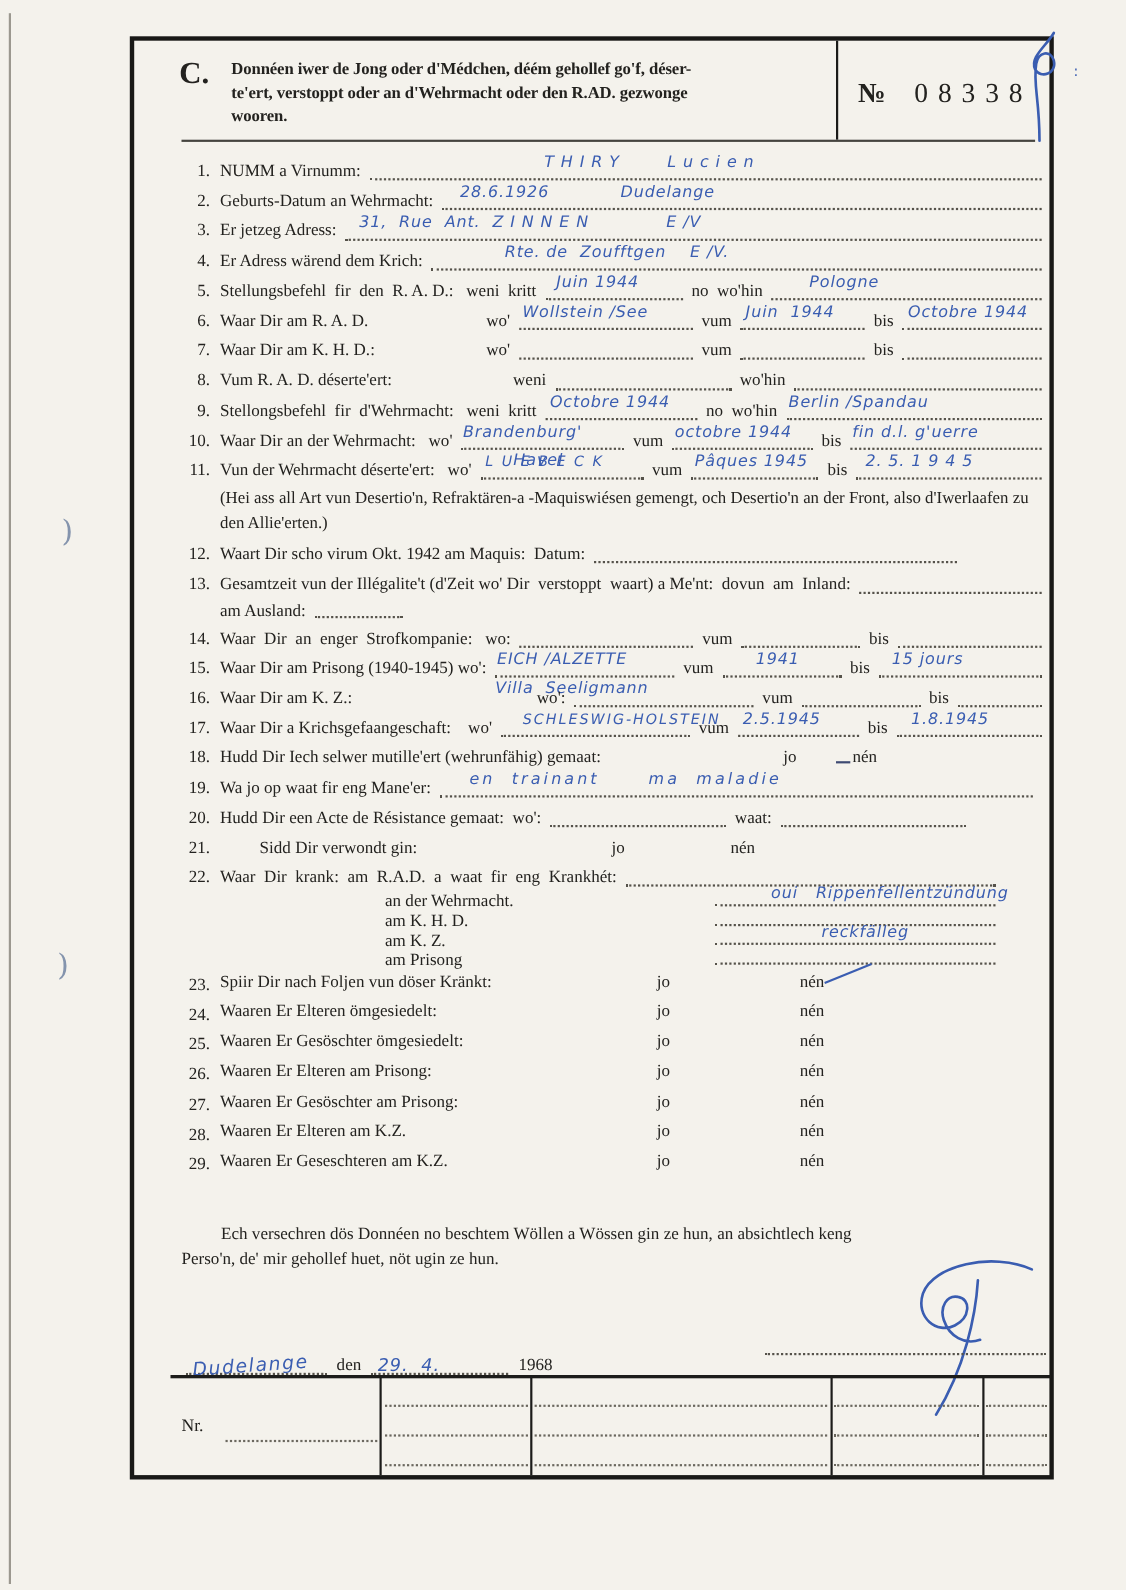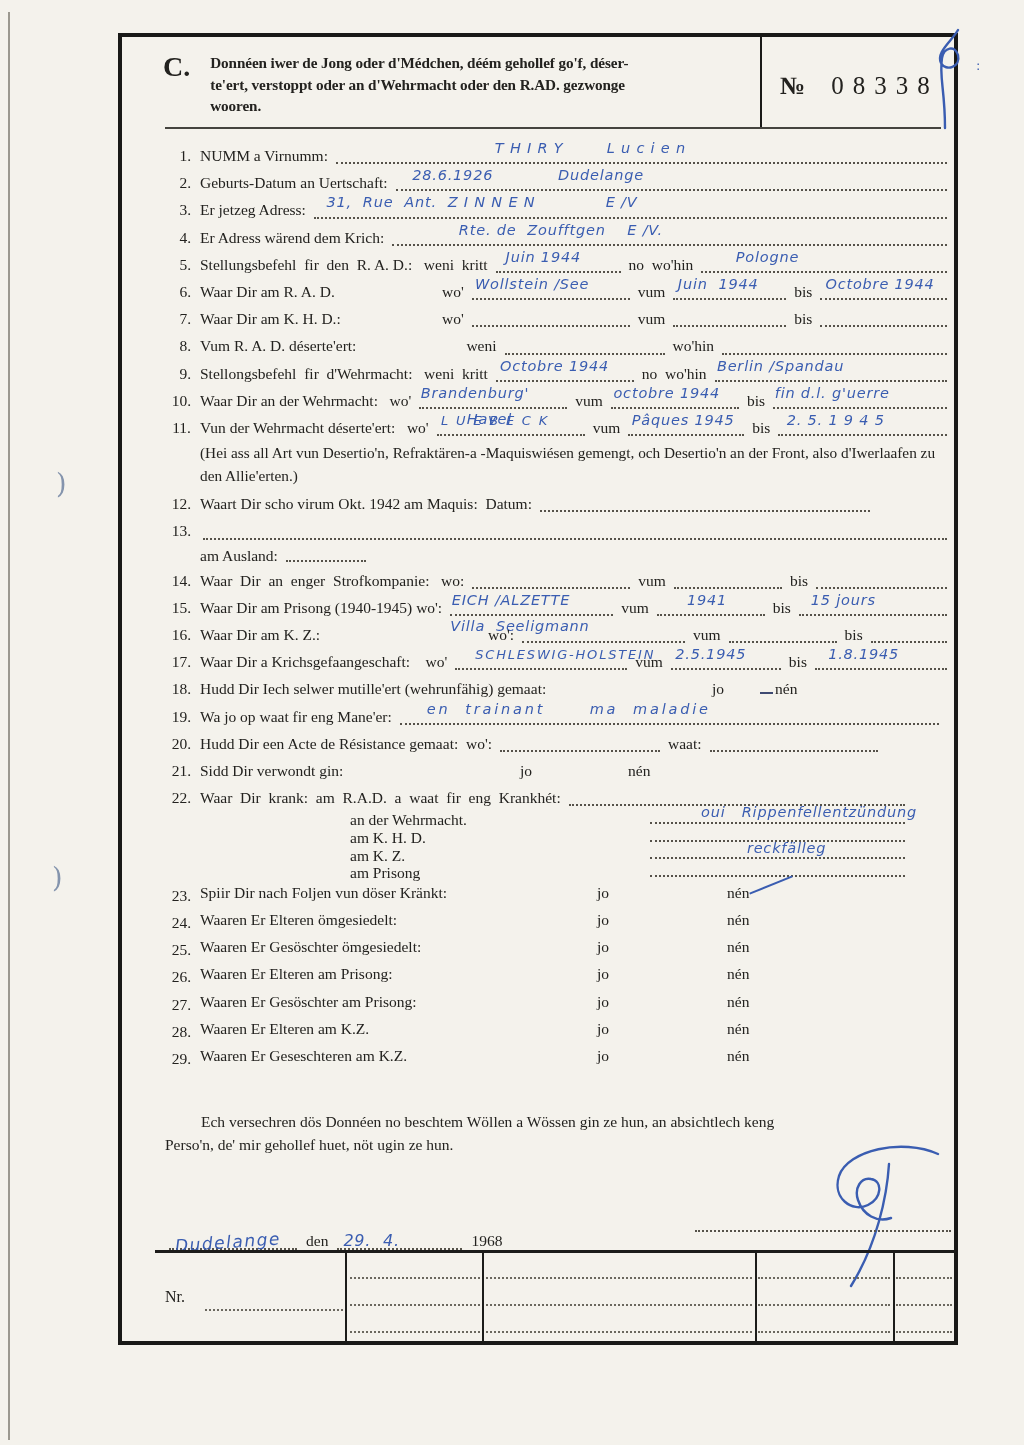--- a/index.html
+++ b/index.html
@@ -100,21 +100,21 @@
             <span class="fill" style="flex: 1 1 20px;">
               <span class="hw" style="left: 26%;">T H I R Y        L u c i e n</span>
             </span>
           </div>
         </div>
       </div>
       <div class="row">
         <span class="num">2.</span>
         <div class="rc">
           <div class="line" style="line-height: 27.2px; height: 27.2px;">
-            <span class="lbl">Geburts-Datum an Uertschaft:</span>
+            <span class="lbl">Geburts-Datum an Wehrmacht:</span>
             <span class="fill" style="flex: 1 1 20px;">
               <span class="hw" style="left: 3%;">28.6.1926            Dudelange</span>
             </span>
           </div>
         </div>
       </div>
       <div class="row">
         <span class="num">3.</span>
         <div class="rc">
           <div class="line" style="line-height: 27.2px; height: 27.2px;">
@@ -260,20 +260,21 @@
             <span class="lbl">Waart Dir scho virum Okt. 1942 am Maquis:  Datum:</span>
             <span class="fill" style="width: 330px; flex: 0 1 330px;"></span>
             <span class="gap" style="width: 0px; flex: 1 1 auto;"></span>
           </div>
         </div>
       </div>
       <div class="row">
         <span class="num">13.</span>
         <div class="rc">
           <div class="line" style="line-height: 27.2px; height: 27.2px;">
+            <span class="lbl">Gesamtzeit vun der Illégalite't (d'Zeit wo' Dir  verstoppt  waart) a Me'nt:  dovun  am  Inland:</span>
             <span class="fill" style="flex: 1 1 20px;"></span>
           </div>
           <div class="line" style="line-height: 22px; height: 22px;">
             <span class="lbl">am Ausland:</span>
             <span class="fill" style="width: 80px; flex: 0 1 80px;"></span>
             <span class="gap" style="width: 0px; flex: 1 1 auto;"></span>
           </div>
         </div>
       </div>
       <div class="row">
@@ -373,21 +374,21 @@
             <span class="fill" style="width: 160px; flex: 0 1 160px;"></span>
             <span class="lbl">waat:</span>
             <span class="fill" style="width: 168px; flex: 0 1 168px;"></span>
             <span class="gap" style="width: 42px;"></span>
           </div>
         </div>
       </div>
       <div class="row">
         <span class="num">21.</span>
         <div class="rc">
-          <div class="line" style="line-height: 27.2px; height: 27.2px;">
+          <div class="line" style="line-height: 27.2px; height: 27.2px; margin-left: 36px;">
             <span class="lbl">Sidd Dir verwondt gin:</span>
             <span class="lbl pos" style="left: 320px;">jo</span>
             <span class="lbl pos" style="left: 428px;">nén</span>
           </div>
         </div>
       </div>
       <div class="row">
         <span class="num">22.</span>
         <div class="rc">
           <div class="line" style="line-height: 27.2px; height: 27.2px;">

